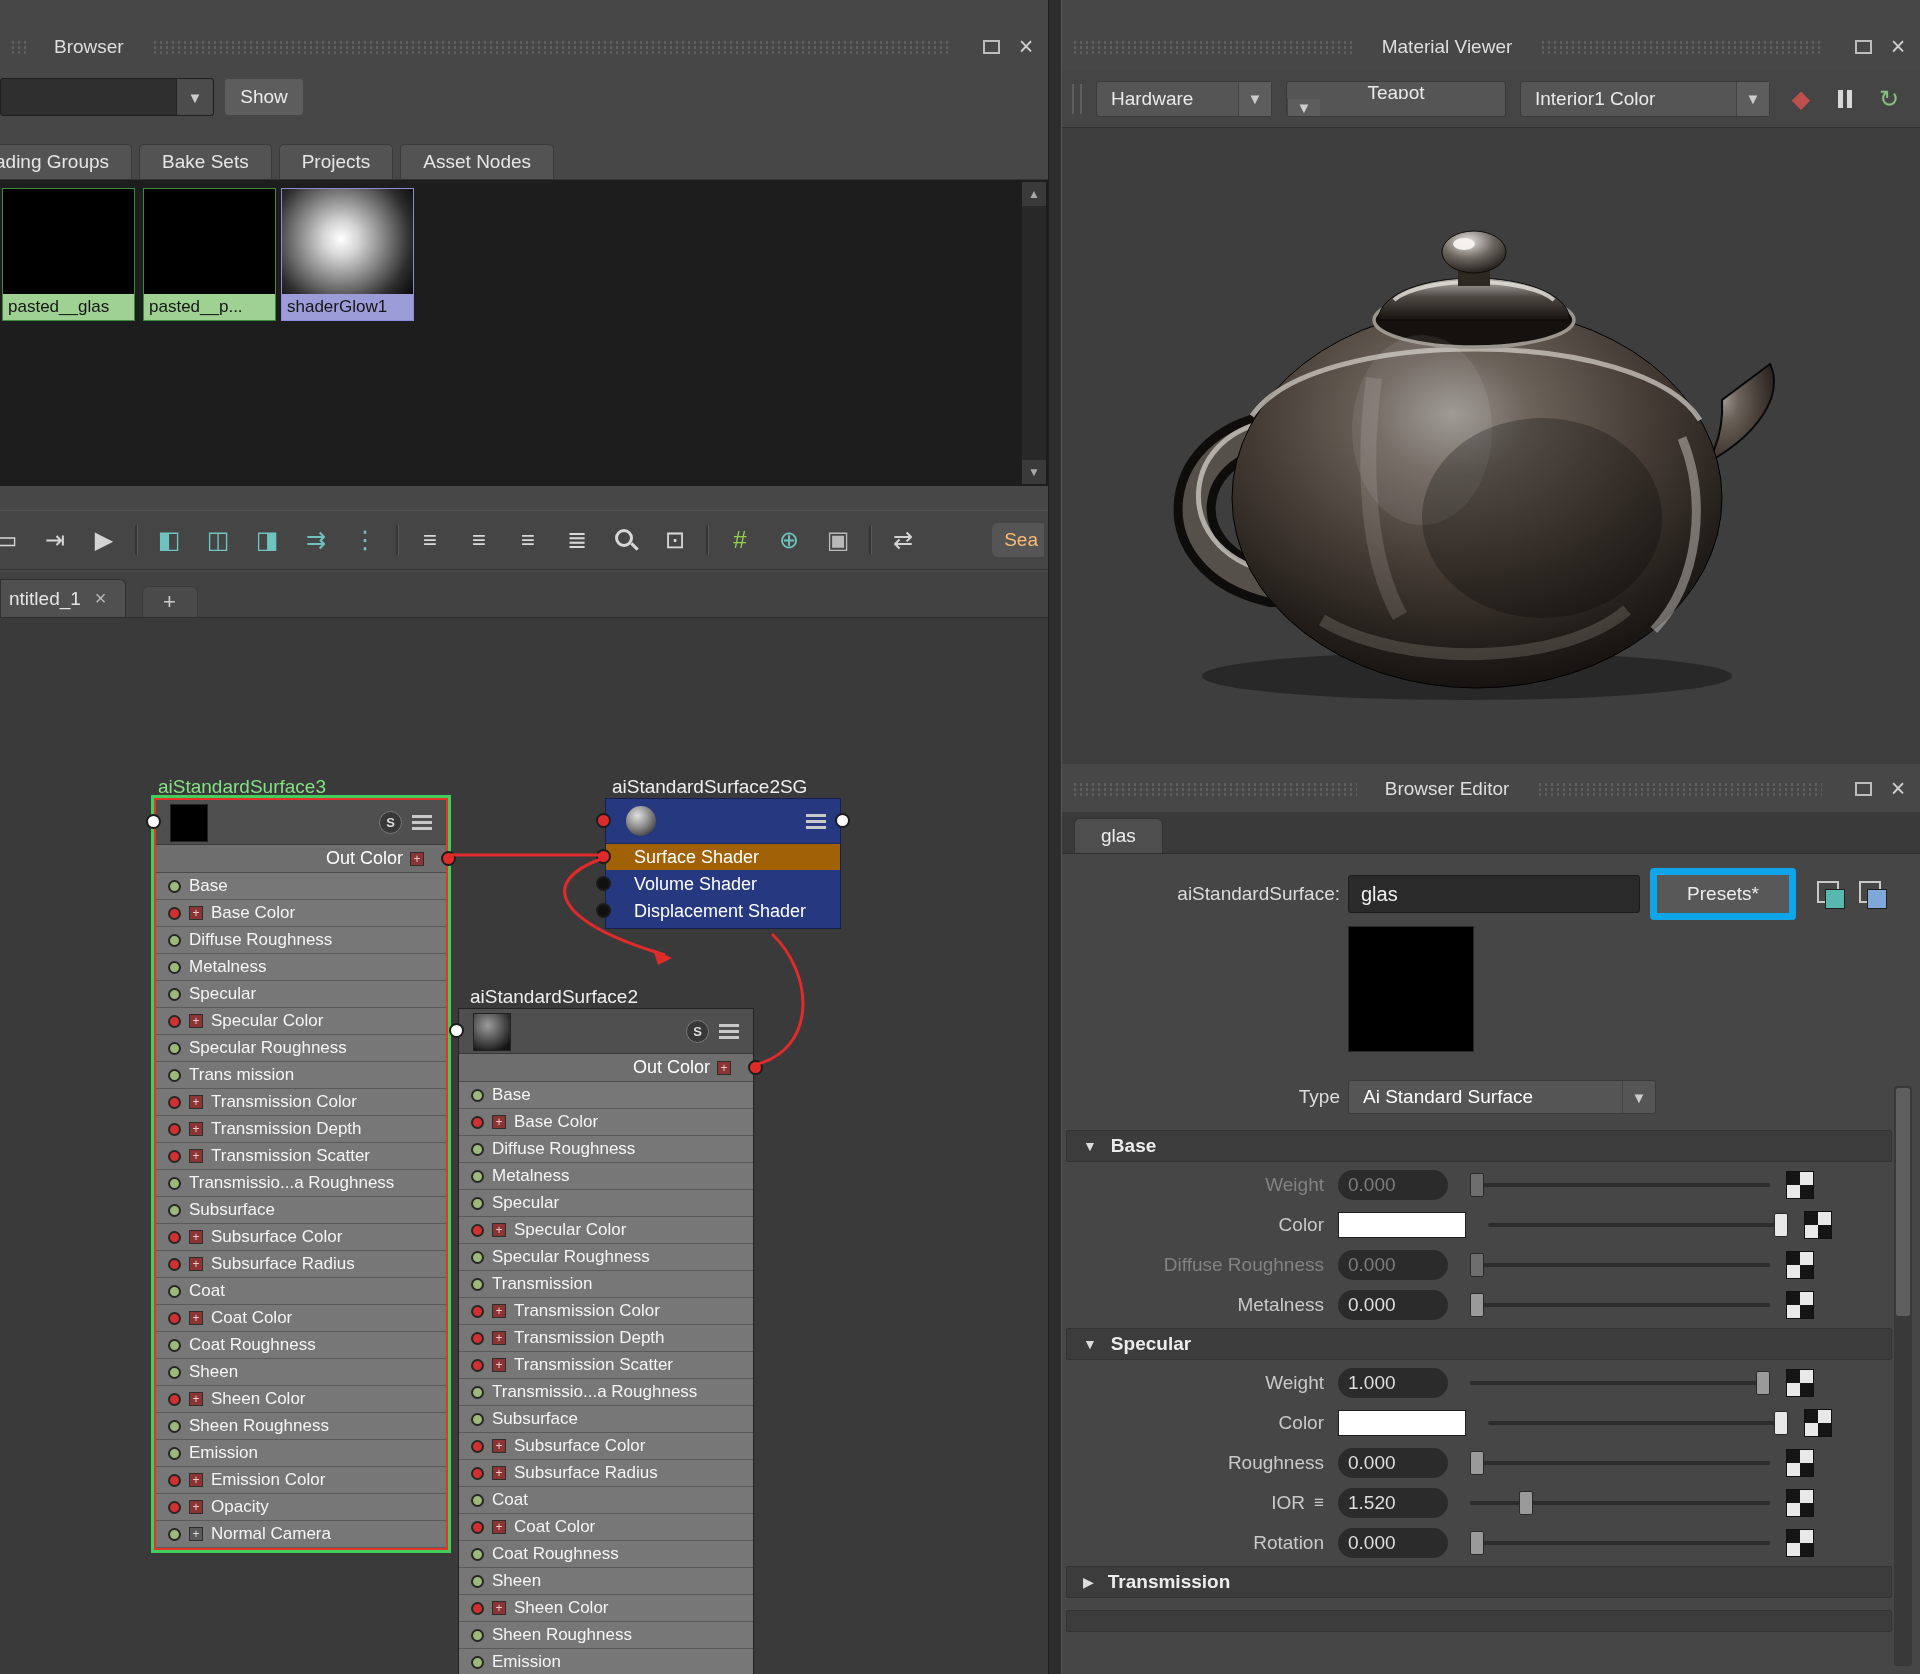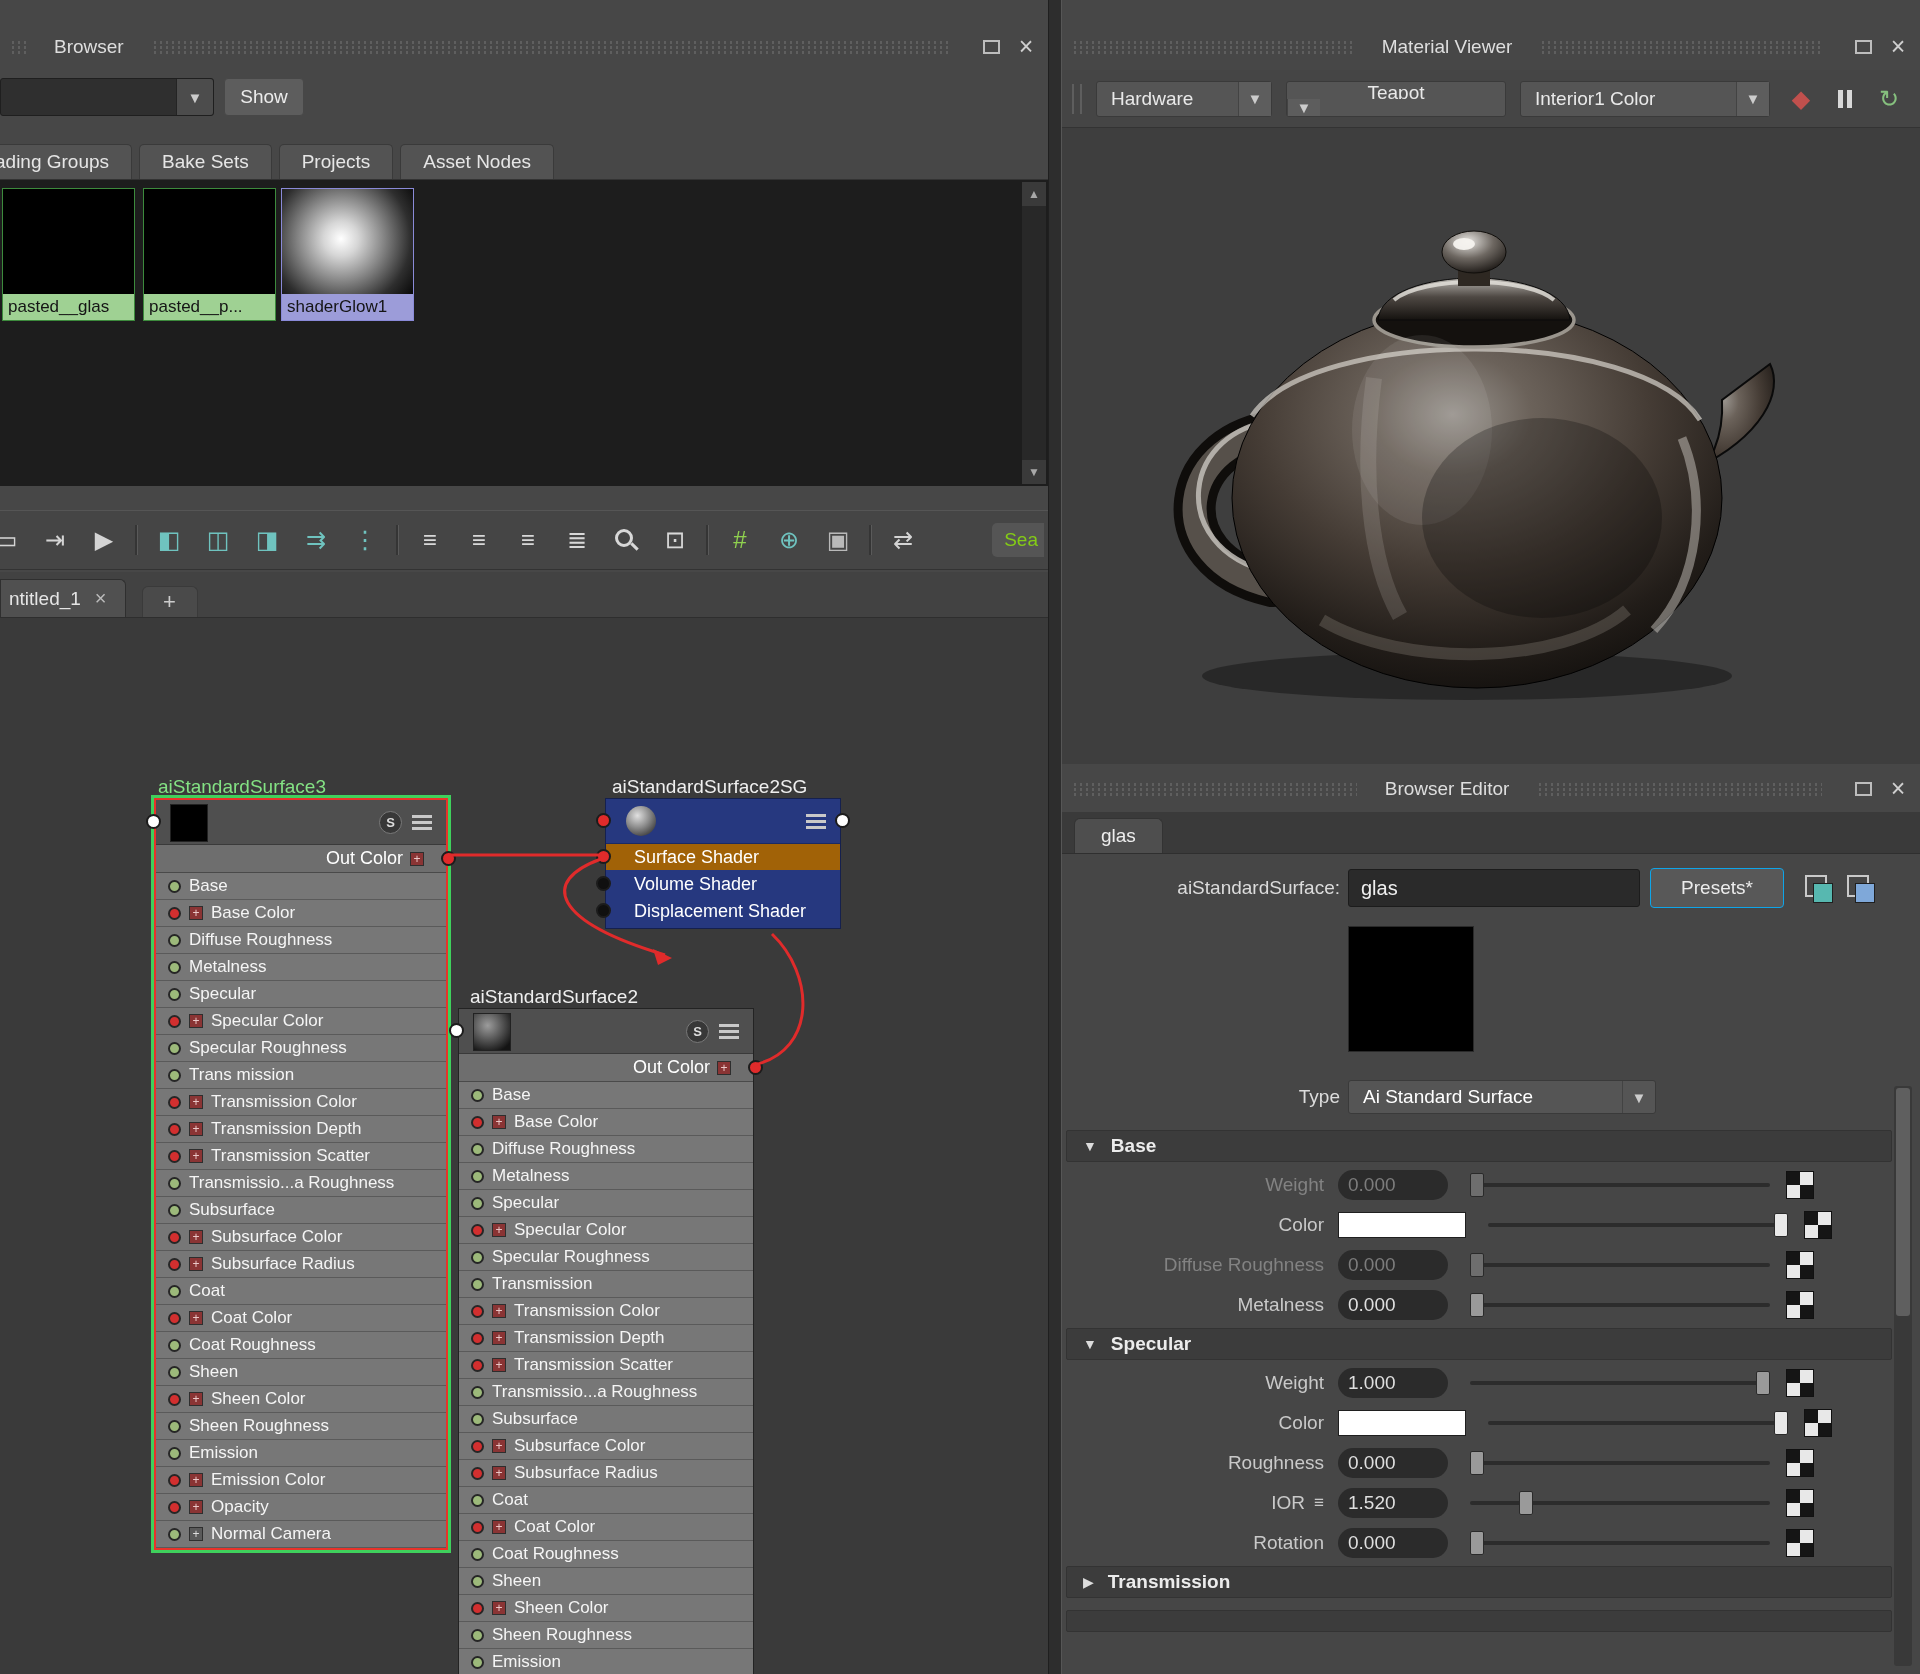--- a/index.html
+++ b/index.html
@@ -36,21 +36,21 @@
   .sw-scroll .sarr{position:absolute;left:0;right:0;height:24px;background:#3a3a3a;color:#a8a8a8;font-size:12px;display:flex;align-items:center;justify-content:center;}
   .sw-scroll .sarr.up{top:0;} .sw-scroll .sarr.down{bottom:0;}
   
   #gtoolbar{position:absolute;left:0;top:510px;width:1048px;height:60px;background:#454545;border-top:1px solid #555;border-bottom:1px solid #333;display:flex;align-items:center;gap:13px;padding:0 4px;box-sizing:border-box;overflow:hidden;}
   .ticon{width:36px;height:36px;display:flex;align-items:center;justify-content:center;font-size:24px;flex:0 0 auto;}
   .ticon.cut{margin-left:-16px;}
   .tsep{width:2px;height:30px;background:#353535;border-right:1px solid #5a5a5a;flex:0 0 auto;}
   .mag{position:relative;}
   .mag i{position:absolute;left:7px;top:7px;width:12px;height:12px;border:3px solid #d8d8d8;border-radius:50%;}
   .mag b{position:absolute;left:22px;top:23px;width:9px;height:3px;background:#d8d8d8;transform:rotate(45deg);}
-  .searchstub{margin-left:auto;height:34px;background:#555;border-radius:5px 0 0 5px;color:#84cc16;font-size:19px;display:flex;align-items:center;padding:0 6px 0 12px;flex:0 0 auto;}
+  .searchstub{margin-left:auto;height:34px;background:#555;border-radius:5px 0 0 5px;color:#fdba74;font-size:19px;display:flex;align-items:center;padding:0 6px 0 12px;flex:0 0 auto;}
   
   #gtabrow{position:absolute;left:0;top:572px;width:1048px;height:46px;background:#424242;border-bottom:1px solid #2e2e2e;display:flex;align-items:flex-end;gap:16px;box-sizing:border-box;}
   .gtab{height:37px;background:#505050;border:1px solid #2f2f2f;border-bottom:none;border-radius:0 6px 0 0;padding:0 18px 0 8px;display:flex;align-items:center;gap:14px;color:#e5e5e5;font-size:19px;}
   .gtab .x{color:#bbb;font-size:20px;}
   .addtab{height:30px;width:54px;background:#4a4a4a;border:1px solid #3a3a3a;border-bottom:none;border-radius:6px 6px 0 0;color:#ccc;font-size:22px;display:flex;align-items:center;justify-content:center;}
   
   #graph{position:absolute;left:0;top:618px;width:1048px;height:1056px;background:#3a3a3a;overflow:hidden;}
   #wires{position:absolute;left:0;top:0;pointer-events:none;z-index:6;}
   .ntitle{position:absolute;font-size:19px;color:#efefef;z-index:2;white-space:nowrap;}
   .ntitle.green{color:#84e284;}
@@ -95,21 +95,21 @@
   .pbars{width:14px;height:18px;border-left:5px solid #d8d8d8;border-right:5px solid #d8d8d8;box-sizing:border-box;}
   #mv-viewport{position:absolute;left:1062px;top:128px;width:858px;height:636px;background:#3e3e3e;overflow:hidden;}
   
   #pe-titlebar{left:1062px;top:770px;width:858px;}
   #pe-tabrow{position:absolute;left:1062px;top:812px;width:858px;height:42px;background:#3a3a3a;border-bottom:1px solid #2f2f2f;display:flex;align-items:flex-end;box-sizing:border-box;}
   .petab{margin-left:12px;height:34px;background:#4e4e4e;border:1px solid #333;border-bottom:none;border-radius:6px 6px 0 0;padding:0 26px;display:flex;align-items:center;color:#eee;font-size:19px;}
   #pe-body{position:absolute;left:1062px;top:854px;width:858px;height:820px;background:#464646;}
   .pe-name-row{position:absolute;left:0;top:14px;width:100%;display:flex;align-items:center;}
   .pe-tlabel{width:286px;text-align:right;padding-right:8px;color:#dcdcdc;font-size:19px;box-sizing:border-box;}
   .pe-namefield{width:292px;height:38px;background:#2a2a2a;border:1px solid #1c1c1c;border-radius:3px;color:#efefef;font-size:20px;padding:0 12px;box-sizing:border-box;font-family:"Liberation Sans",sans-serif;}
-  .presets{margin-left:10px;width:132px;height:38px;background:#585858;border:1px solid #0ea5e9;border-radius:4px;color:#ececec;font-size:19px;display:flex;align-items:center;justify-content:center;}
+  .presets{margin-left:10px;width:132px;height:38px;background:#585858;border:7px solid #0ea5e9;border-radius:4px;color:#ececec;font-size:19px;display:flex;align-items:center;justify-content:center;}
   .dicons{margin-left:18px;display:flex;gap:10px;}
   .dicon{position:relative;width:32px;height:32px;}
   .dicon .bk{position:absolute;left:3px;top:3px;width:18px;height:18px;border:2px solid #c9c9c9;}
   .dicon .fr{position:absolute;left:11px;top:11px;width:18px;height:18px;background:#57b8b0;border:1px solid #1f1f1f;}
   .dicon.blue .fr{background:#7fa8d9;}
   .pe-swatch{position:absolute;left:286px;top:72px;width:124px;height:124px;background:#000;border:1px solid #2a2a2a;}
   .pe-type-row{position:absolute;left:0;top:226px;width:100%;display:flex;align-items:center;}
   .typedrop{width:308px;height:34px;background:#555;border:1px solid #3a3a3a;border-radius:3px;display:flex;align-items:center;box-sizing:border-box;}
   .typedrop .txt{flex:1;padding:0 14px;color:#ffffff;font-size:19px;}
   .typedrop .arr{width:32px;align-self:stretch;border-left:1px solid #434343;display:flex;align-items:center;justify-content:center;color:#ccc;font-size:15px;}

